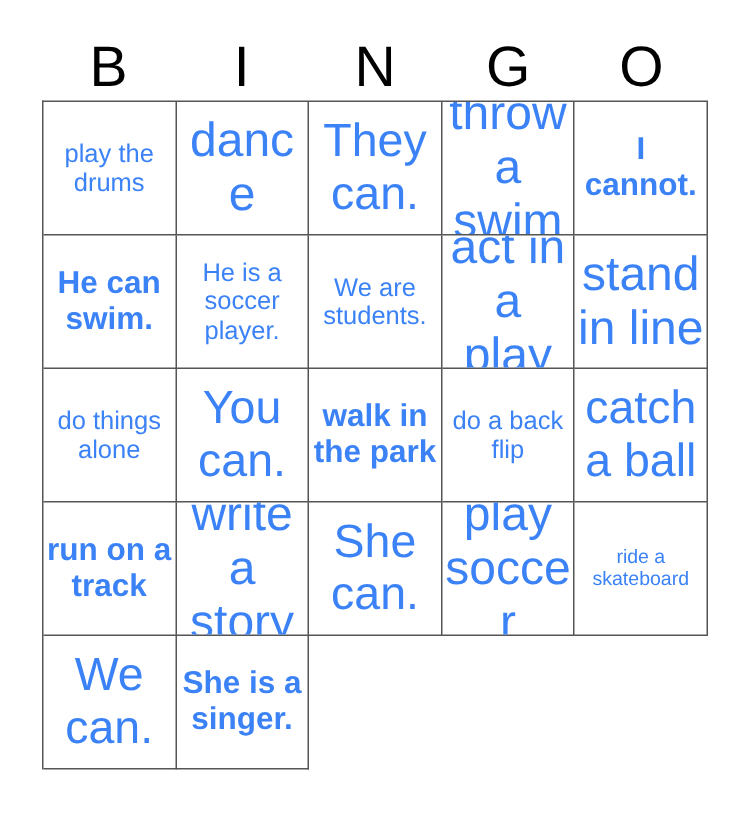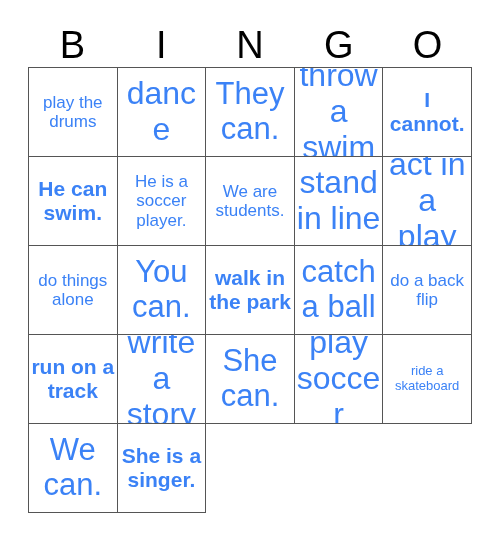--- a/index.html
+++ b/index.html
@@ -109,39 +109,39 @@
       <div class="cell">
         <span class="cell-text sz-md">He can swim.</span>
       </div>
       <div class="cell">
         <span class="cell-text sz-sm">He is a soccer player.</span>
       </div>
       <div class="cell">
         <span class="cell-text sz-sm">We are students.</span>
       </div>
       <div class="cell">
-        <span class="cell-text sz-lg">stand in line</span>
+        <span class="cell-text sz-lg">act in a play</span>
       </div>
       <div class="cell">
-        <span class="cell-text sz-lg">act in a play</span>
+        <span class="cell-text sz-lg">stand in line</span>
       </div>
       <div class="cell">
         <span class="cell-text sz-sm">do things alone</span>
       </div>
       <div class="cell">
         <span class="cell-text sz-xl">You can.</span>
       </div>
       <div class="cell">
         <span class="cell-text sz-md">walk in the park</span>
       </div>
       <div class="cell">
-        <span class="cell-text sz-xl">catch a ball</span>
+        <span class="cell-text sz-sm">do a back flip</span>
       </div>
       <div class="cell">
-        <span class="cell-text sz-sm">do a back flip</span>
+        <span class="cell-text sz-xl">catch a ball</span>
       </div>
       <div class="cell">
         <span class="cell-text sz-md">run on a track</span>
       </div>
       <div class="cell">
         <span class="cell-text sz-lg">write a story</span>
       </div>
       <div class="cell">
         <span class="cell-text sz-xl">She can.</span>
       </div>

